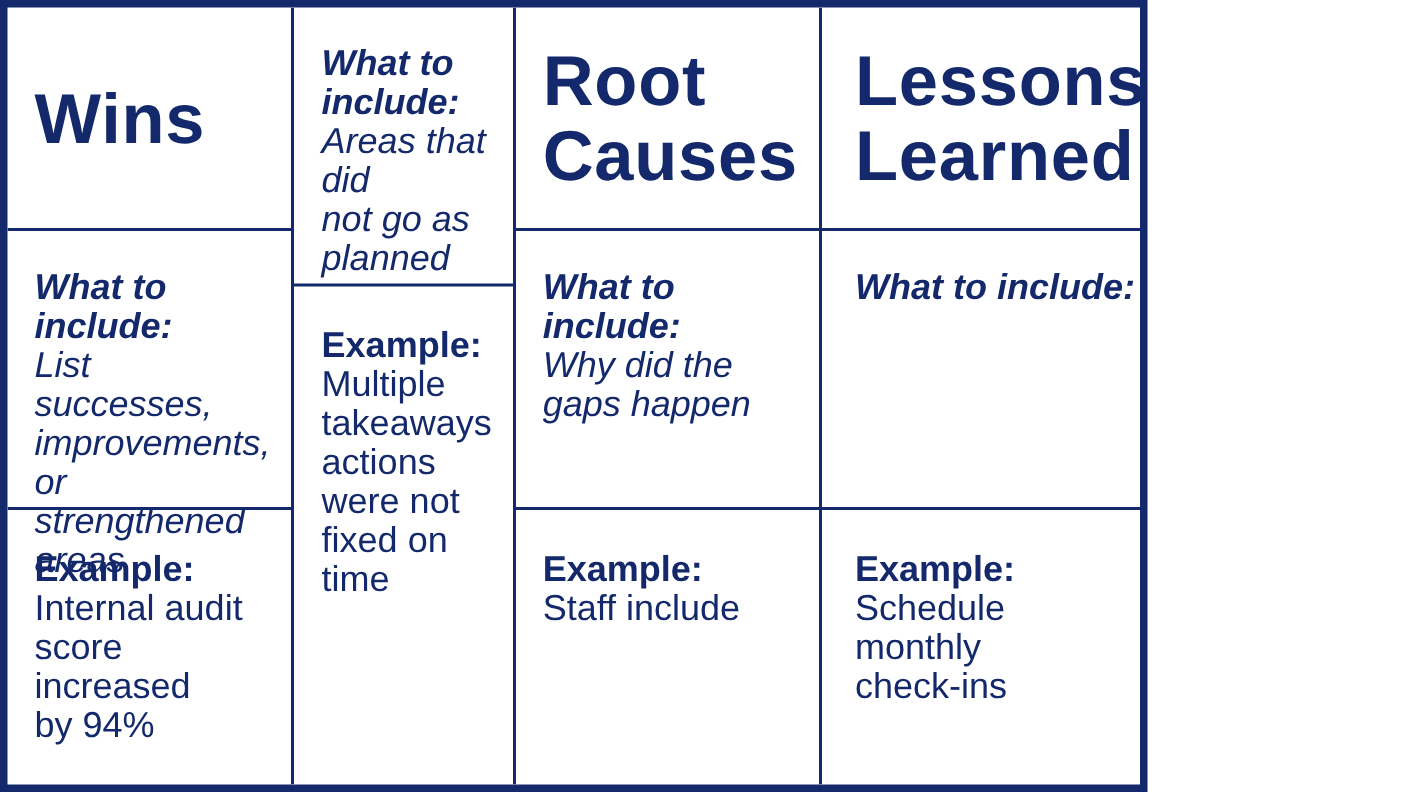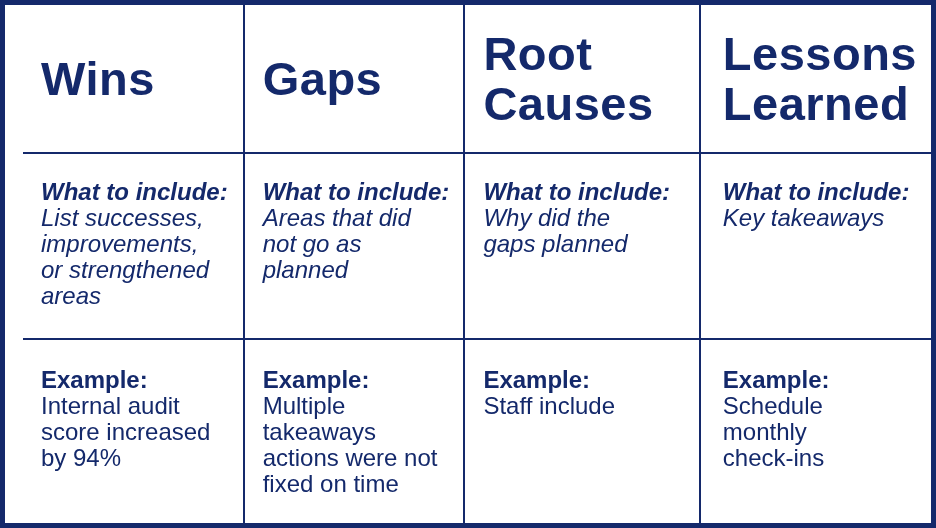--- a/index.html
+++ b/index.html
@@ -3,29 +3,28 @@
 <meta charset="utf-8">
 <style>
   html, body {
     margin: 0;
     padding: 0;
     background: #ffffff;
   }
   * { box-sizing: border-box; }
 
   .board {
-    width: 936px;
+    width: 765px;
     height: 528px;
     border: 5px solid var(--navy, #14296b);
     background: #ffffff;
     display: flex;
     font-family: "Liberation Sans", "DejaVu Sans", sans-serif;
     color: #14296b;
     overflow: hidden;
-    padding-left: 18px;
   }
 
   .col {
     display: flex;
     flex-direction: column;
     border-right: 2px solid #14296b;
   }
   .col-1 { width: 226px; }
   .col-2 { width: 225px; }
   .col-3 { width: 240px; justify-content: center; }
@@ -94,23 +93,20 @@
     </div>
     <div class="cell example-cell">
       <div class="cell-label">Example:</div>
       <div class="cell-text">Internal audit
 score increased
 by 94%</div>
     </div>
   </div>
 
   <div class="col col-2">
-    <div class="cell header-cell">
-      <h2 class="header-title">Gaps</h2>
-    </div>
     <div class="cell include-cell">
       <div class="cell-label">What to include:</div>
       <div class="cell-text">Areas that did
 not go as
 planned</div>
     </div>
     <div class="cell example-cell">
       <div class="cell-label">Example:</div>
       <div class="cell-text">Multiple
 takeaways
@@ -120,36 +116,35 @@
   </div>
 
   <div class="col col-3">
     <div class="cell header-cell">
       <h2 class="header-title">Root
 Causes</h2>
     </div>
     <div class="cell include-cell">
       <div class="cell-label">What to include:</div>
       <div class="cell-text">Why did the
-gaps planned</div>
+gaps happen</div>
     </div>
     <div class="cell example-cell">
       <div class="cell-label">Example:</div>
       <div class="cell-text">Staff include</div>
     </div>
   </div>
 
   <div class="col col-4">
     <div class="cell header-cell">
       <h2 class="header-title">Lessons
 Learned</h2>
     </div>
     <div class="cell include-cell">
       <div class="cell-label">What to include:</div>
-      <div class="cell-text">Key takeaways</div>
     </div>
     <div class="cell example-cell">
       <div class="cell-label">Example:</div>
       <div class="cell-text">Schedule
 monthly
 check-ins</div>
     </div>
   </div>
 
 </div>

